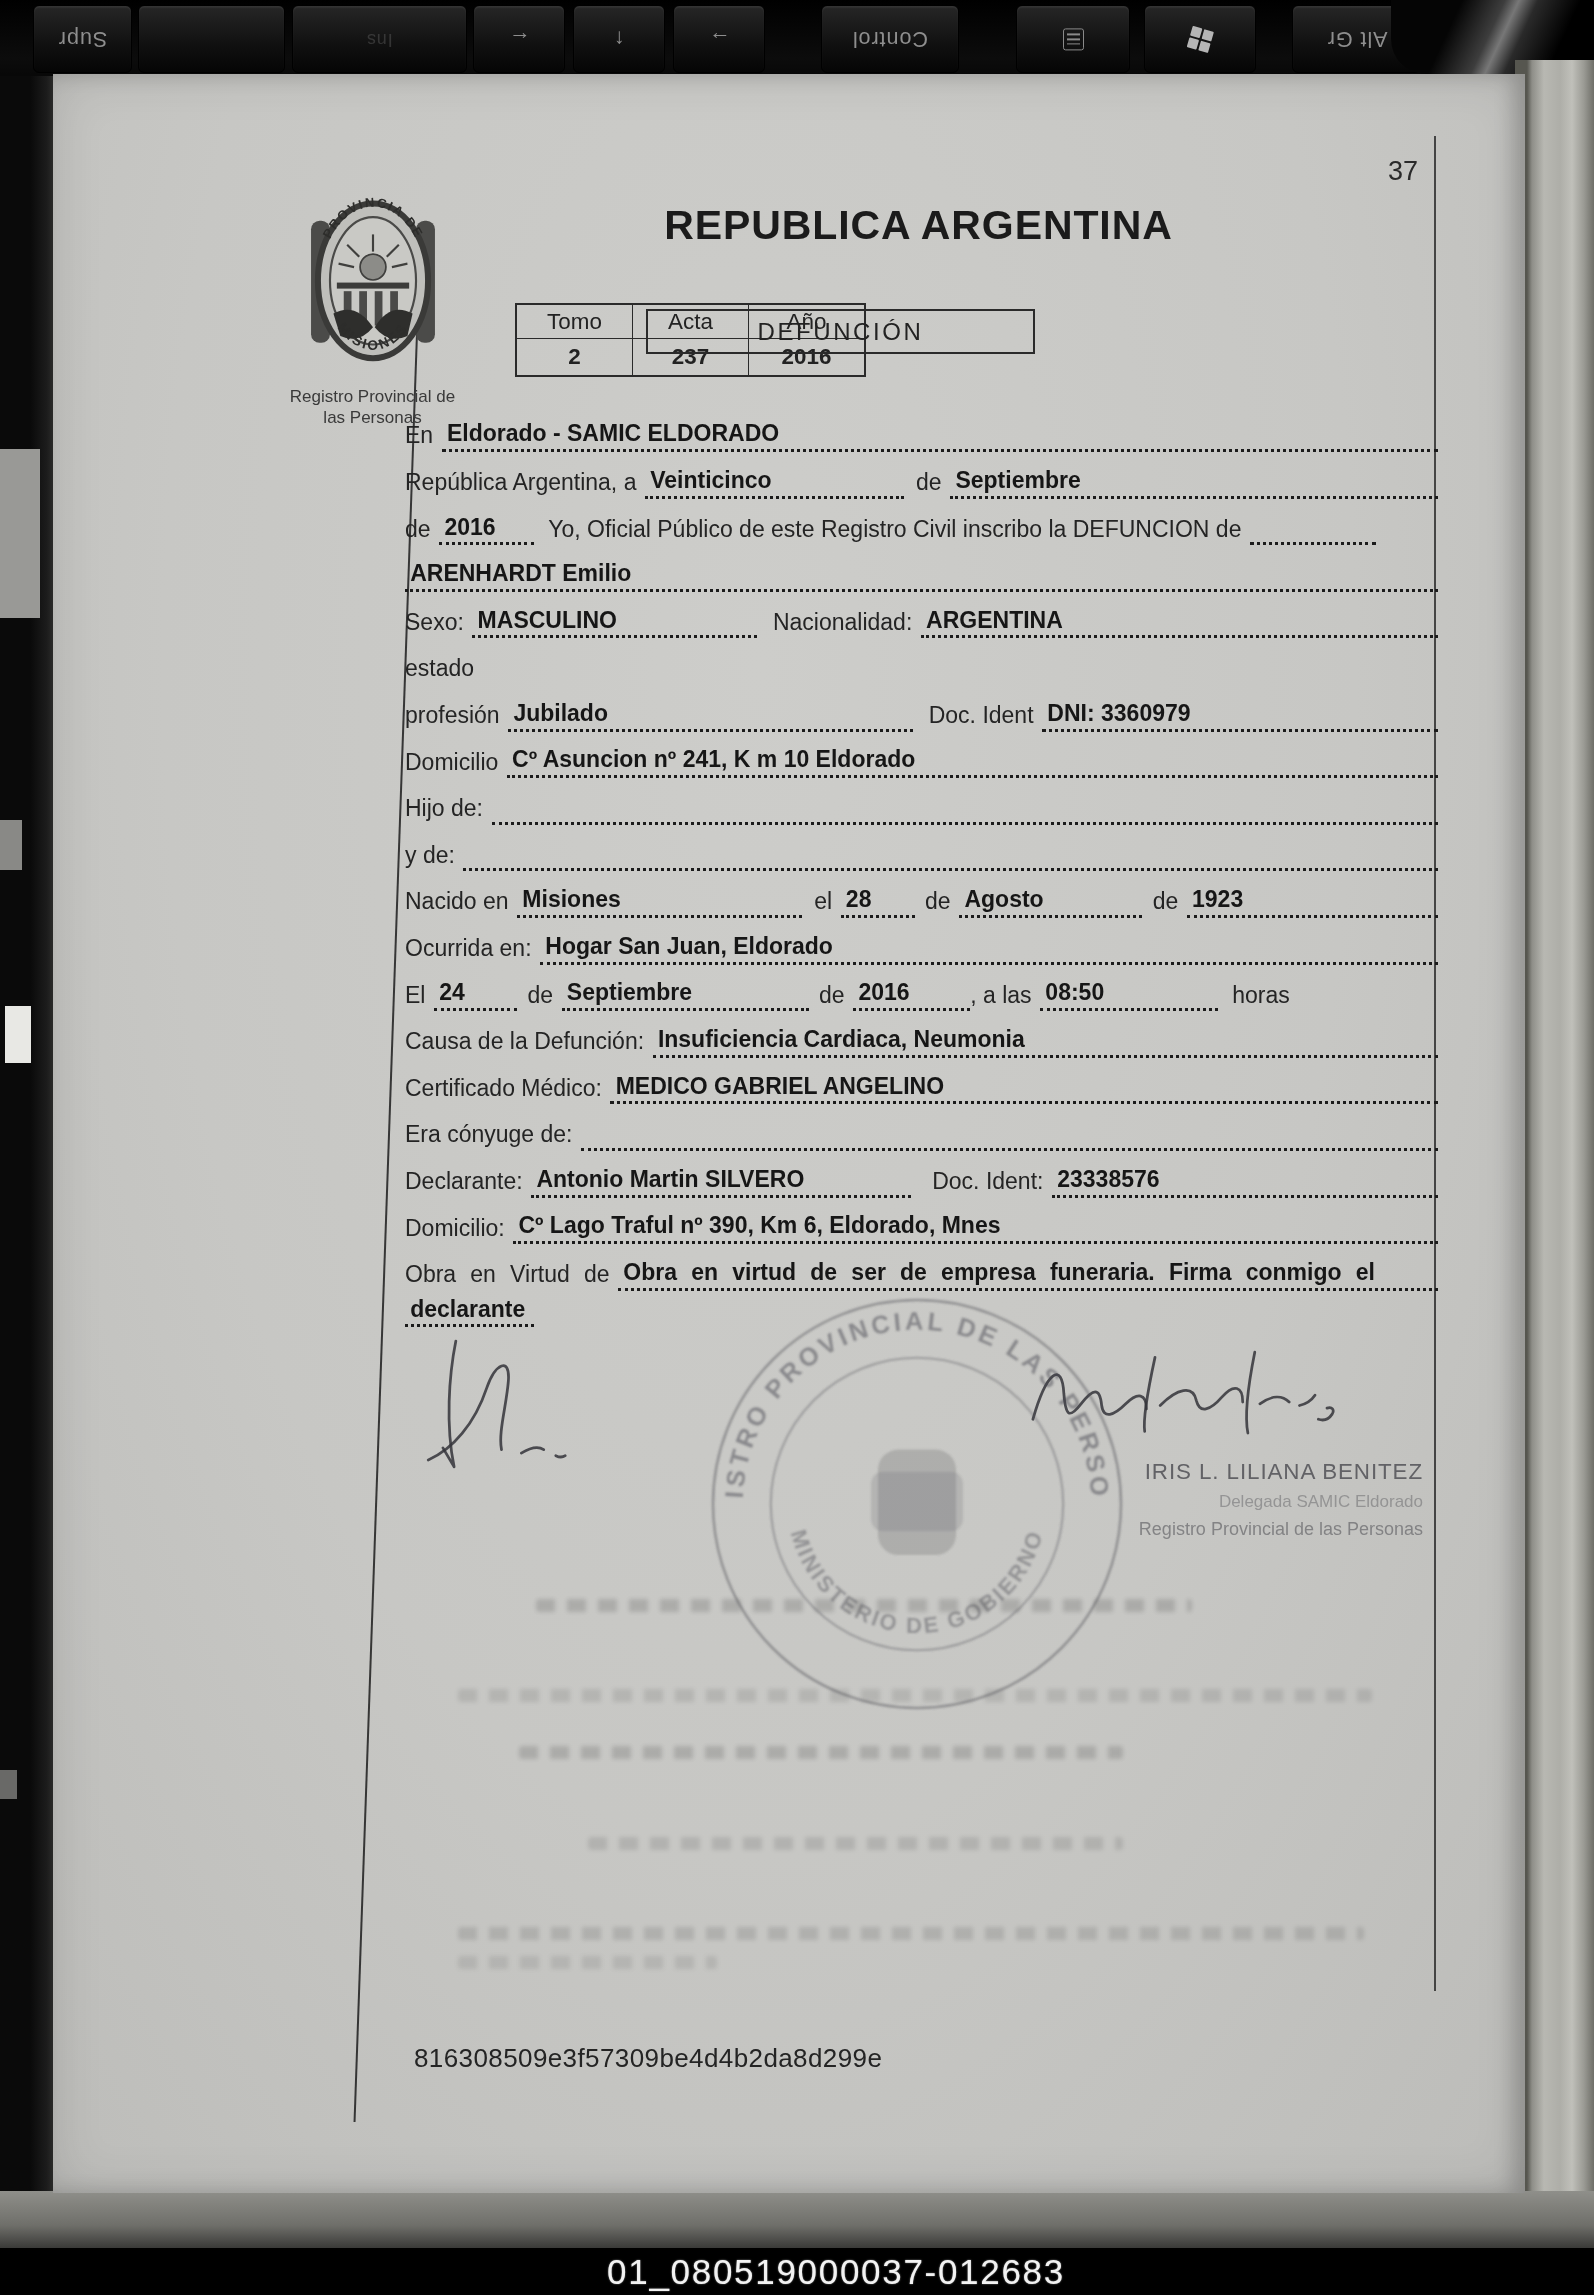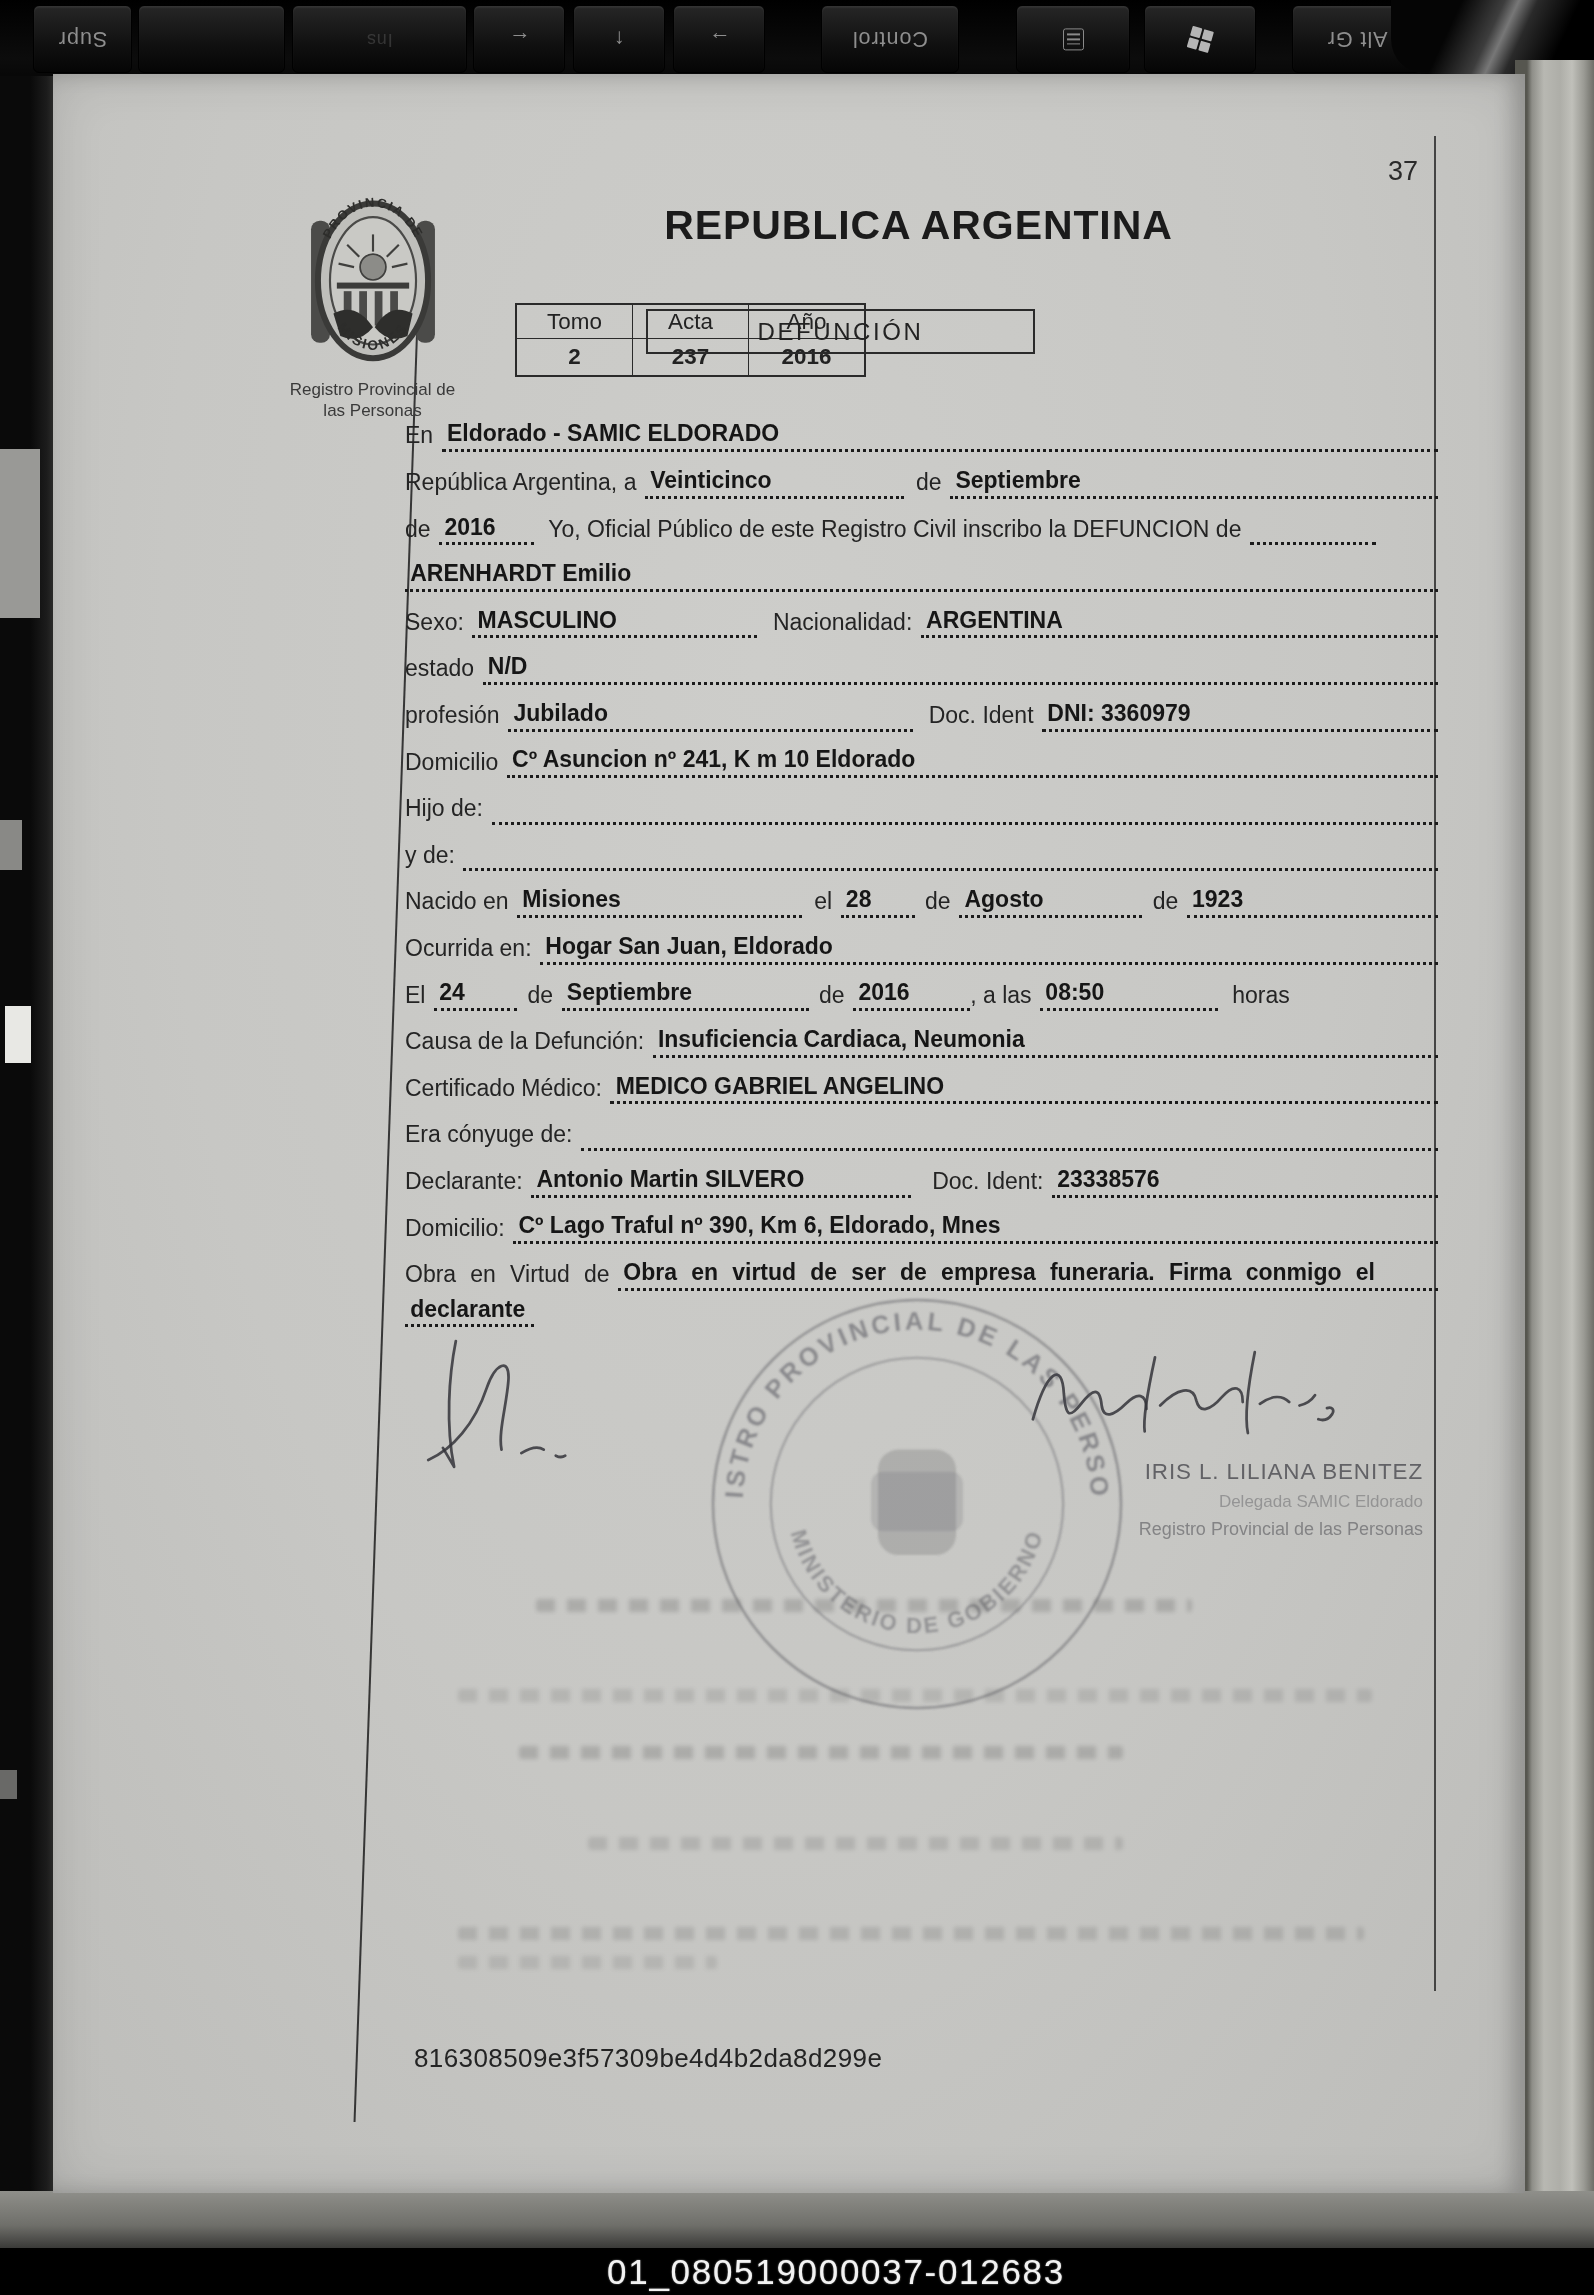--- a/index.html
+++ b/index.html
@@ -45,21 +45,21 @@
 
   .pagenum{position:absolute;left:1335px;top:82px;font-size:27px;color:#2a2a2a;}
   .vline-right{position:absolute;left:1381px;top:62px;width:1.7px;height:1855px;background:#2e2e2e;opacity:.85;}
   .vline-left{position:absolute;left:363px;top:259px;width:1.7px;height:1790px;background:#262626;
       transform:rotate(2deg);transform-origin:top left;opacity:.9;}
 
   .doc-title{position:absolute;left:348px;top:128px;width:1035px;text-align:center;
       font-size:41px;font-weight:700;color:#1b1b1b;letter-spacing:0.9px;}
 
   .seal-wrap{position:absolute;left:177px;top:110px;width:285px;text-align:center;}
-  .seal-caption{font-size:17px;color:#3a3a3a;line-height:21px;}
+  .seal-caption{margin-top:7px;font-size:17px;color:#3a3a3a;line-height:21px;}
 
   table.reg{position:absolute;left:462px;top:229px;border-collapse:collapse;
       font-size:22.4px;color:#222;border-radius:7px;}
   table.reg th,table.reg td{border:1.7px solid #2a2a2a;width:115px;text-align:center;padding:3.5px 0;font-weight:400;}
   table.reg{border:2.6px solid #2a2a2a;}
   table.reg td{font-weight:600;padding:5.2px 0;}
   .type-box{position:absolute;left:593px;top:235px;width:385px;height:41px;border:2.6px solid #2a2a2a;
       display:flex;align-items:center;justify-content:center;font-size:24px;letter-spacing:2.6px;color:#222;}
 
   
@@ -232,21 +232,20 @@
         <span class="seg grow">ARENHARDT Emilio</span>
       </div>
       <div class="frow">
         <span class="lbl">Sexo:</span>
         <span class="seg" style="width:285px">MASCULINO</span>
         <span class="lbl" style="padding-left:15.5px">Nacionalidad:</span>
         <span class="seg grow">ARGENTINA</span>
       </div>
       <div class="frow">
         <span class="lbl">estado</span>
-        <span class="seg grow">N/D</span>
       </div>
       <div class="frow">
         <span class="lbl">profesión</span>
         <span class="seg" style="width:405px">Jubilado</span>
         <span class="lbl" style="padding-left:15.5px">Doc. Ident</span>
         <span class="seg grow">DNI: 3360979</span>
       </div>
       <div class="frow">
         <span class="lbl">Domicilio</span>
         <span class="seg grow">Cº Asuncion nº 241, K m 10 Eldorado</span>

